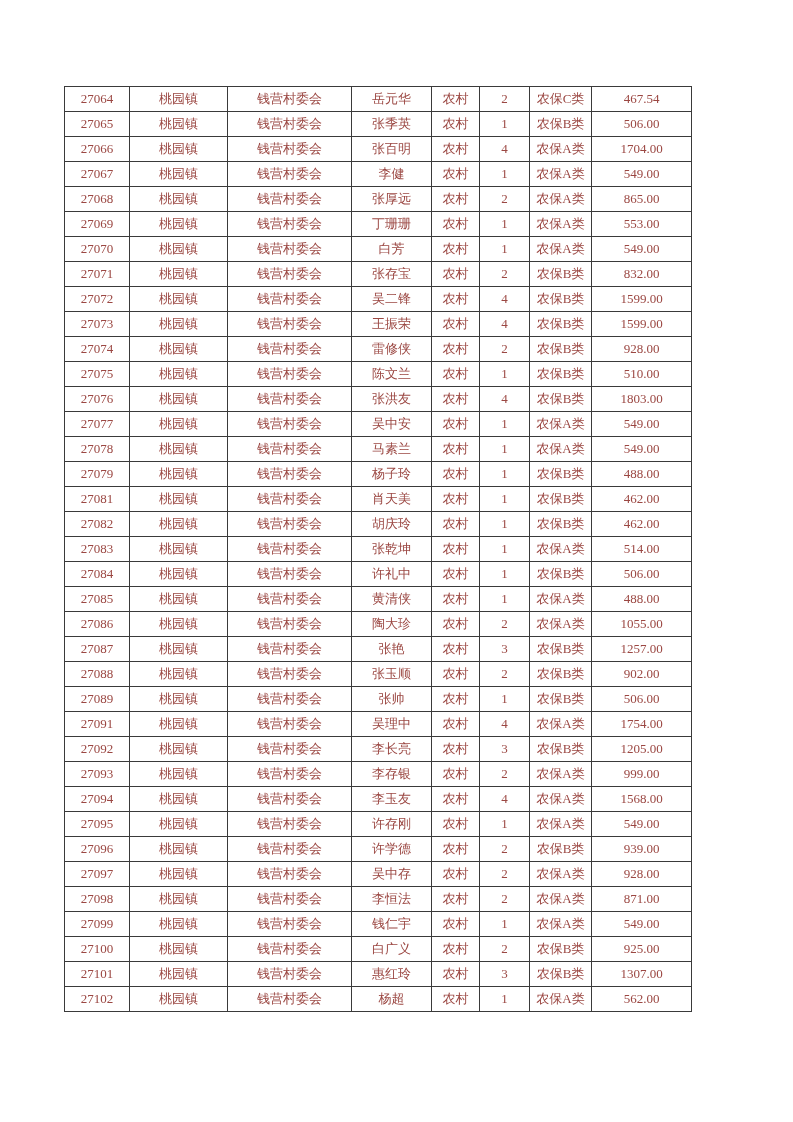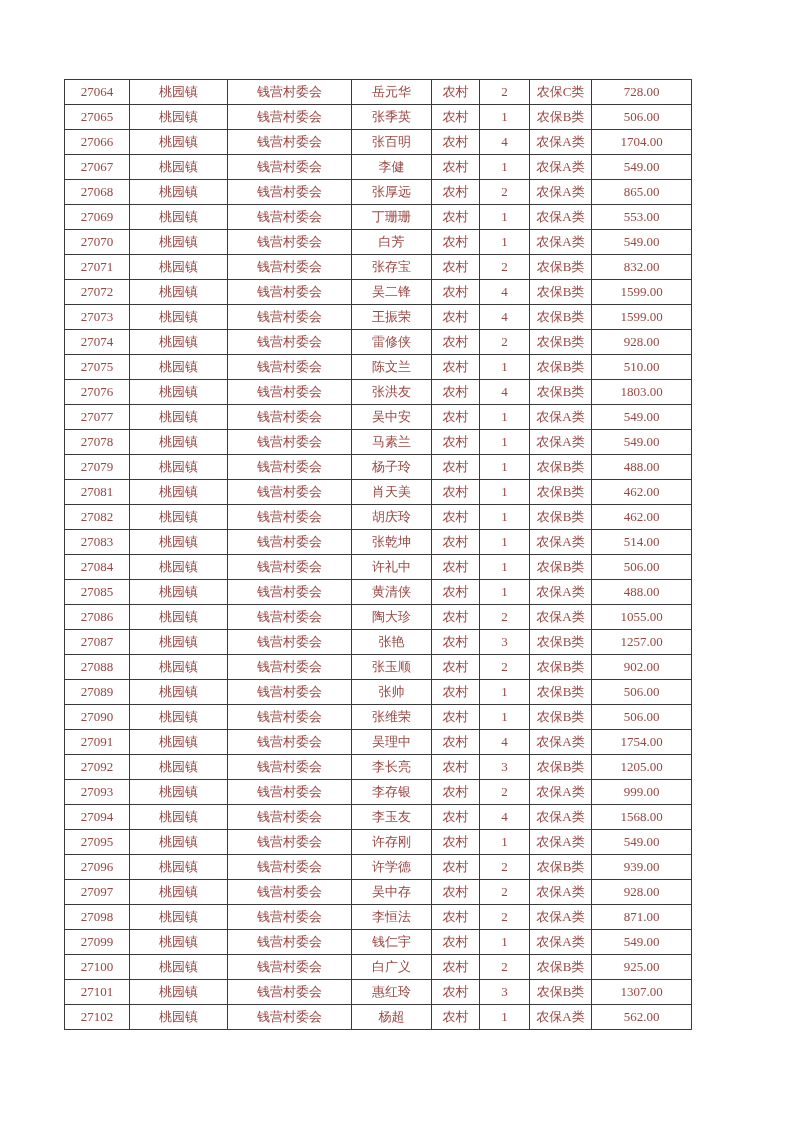--- a/index.html
+++ b/index.html
@@ -11,21 +11,21 @@
   .page {
     position: relative;
     width: 793px;
     height: 1122px;
     background: #ffffff;
     overflow: hidden;
   }
   table.data-table {
     position: absolute;
     left: 64px;
-    top: 79px;
+    top: 86px;
     border-collapse: collapse;
     table-layout: fixed;
   }
   table.data-table td {
     border: 1px solid #3a3a3a;
     height: 24px;
     font-size: 13px;
     line-height: 24px;
     color: #9b4742;
     text-align: center;
@@ -49,21 +49,21 @@
   <table class="data-table">
     <tbody>
         <tr>
           <td class="col-0">27064</td>
           <td class="col-1">桃园镇</td>
           <td class="col-2">钱营村委会</td>
           <td class="col-3">岳元华</td>
           <td class="col-4">农村</td>
           <td class="col-5">2</td>
           <td class="col-6">农保C类</td>
-          <td class="col-7">728.00</td>
+          <td class="col-7">467.54</td>
         </tr>
         <tr>
           <td class="col-0">27065</td>
           <td class="col-1">桃园镇</td>
           <td class="col-2">钱营村委会</td>
           <td class="col-3">张季英</td>
           <td class="col-4">农村</td>
           <td class="col-5">1</td>
           <td class="col-6">农保B类</td>
           <td class="col-7">506.00</td>
@@ -286,30 +286,20 @@
           <td class="col-4">农村</td>
           <td class="col-5">2</td>
           <td class="col-6">农保B类</td>
           <td class="col-7">902.00</td>
         </tr>
         <tr>
           <td class="col-0">27089</td>
           <td class="col-1">桃园镇</td>
           <td class="col-2">钱营村委会</td>
           <td class="col-3">张帅</td>
-          <td class="col-4">农村</td>
-          <td class="col-5">1</td>
-          <td class="col-6">农保B类</td>
-          <td class="col-7">506.00</td>
-        </tr>
-        <tr>
-          <td class="col-0">27090</td>
-          <td class="col-1">桃园镇</td>
-          <td class="col-2">钱营村委会</td>
-          <td class="col-3">张维荣</td>
           <td class="col-4">农村</td>
           <td class="col-5">1</td>
           <td class="col-6">农保B类</td>
           <td class="col-7">506.00</td>
         </tr>
         <tr>
           <td class="col-0">27091</td>
           <td class="col-1">桃园镇</td>
           <td class="col-2">钱营村委会</td>
           <td class="col-3">吴理中</td>

